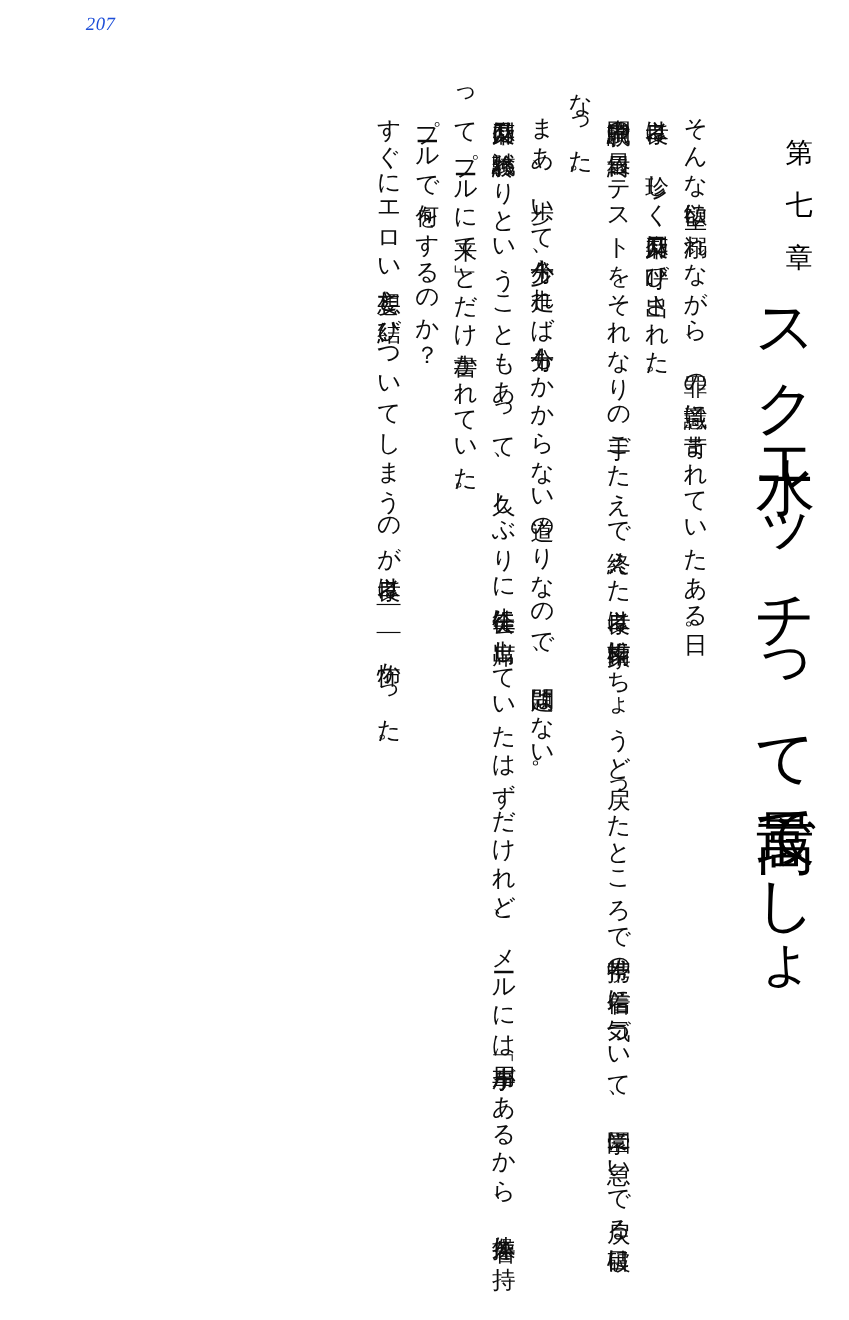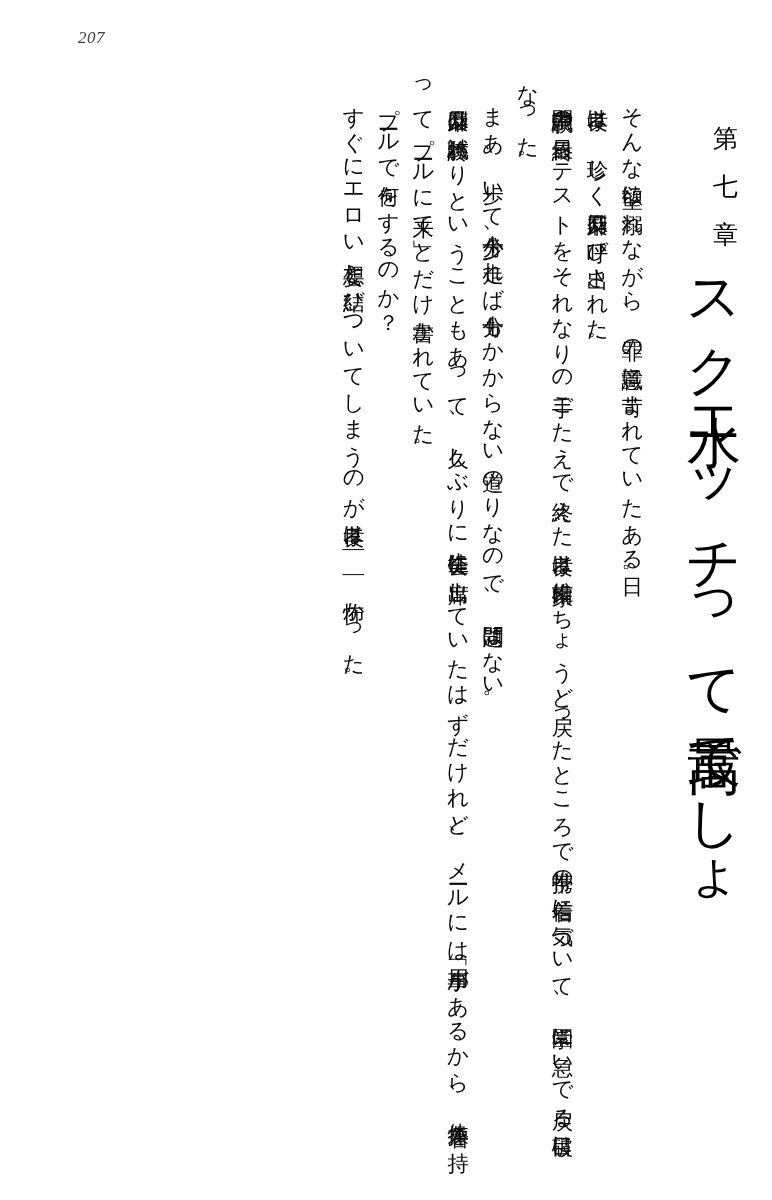--- a/index.html
+++ b/index.html
@@ -12,26 +12,26 @@
     height: 1200px;
     position: relative;
     font-family: "Liberation Serif", "DejaVu Serif", serif;
     color: #111111;
     overflow: hidden;
   }
 
   
   .page-number {
     position: absolute;
-    top: 28px;
+    top: 12px;
     left: 78px;
     font-family: "Liberation Serif", "DejaVu Serif", serif;
     font-style: italic;
     font-size: 17px;
-    color: #404040;
+    color: #1d4ed8;
     letter-spacing: 0.5px;
   }
 
   
   .page-body {
     position: absolute;
     top: 70px;
     left: 40px;
     right: 30px;
     bottom: 40px;

